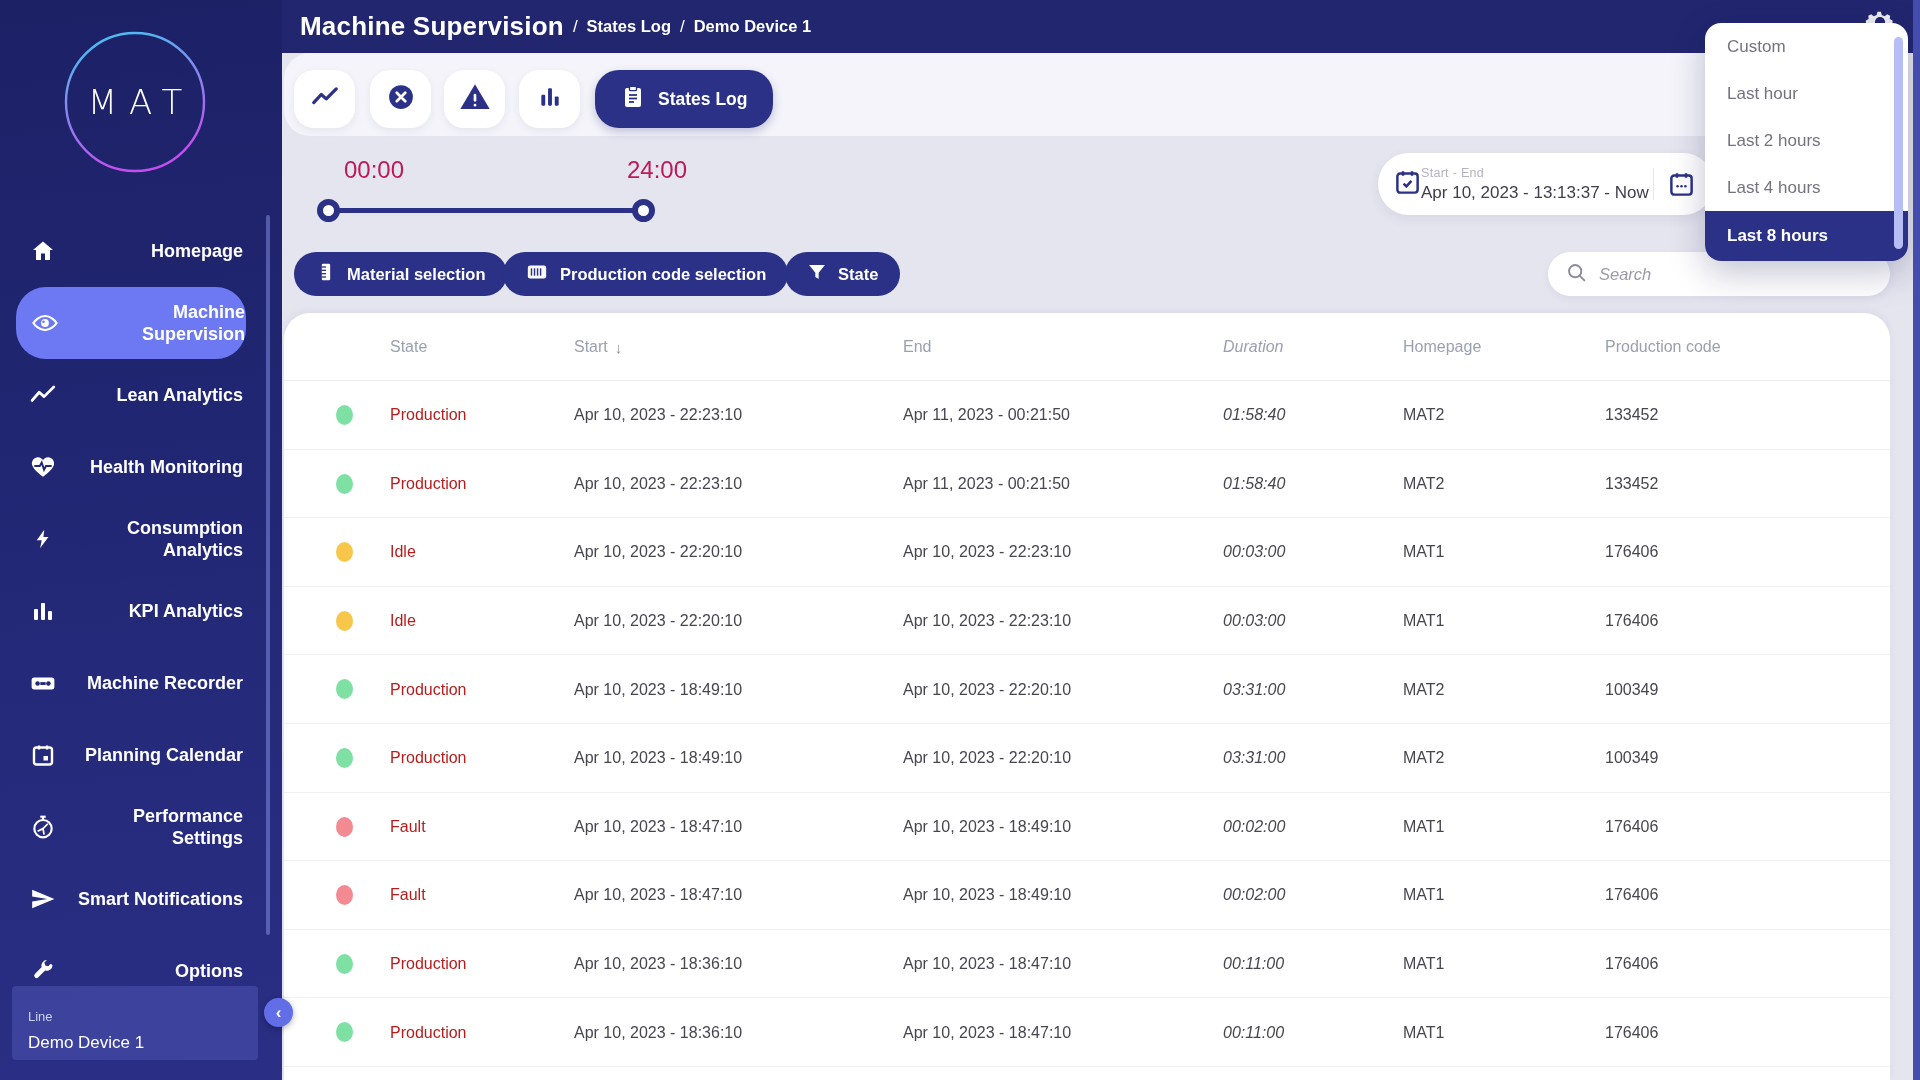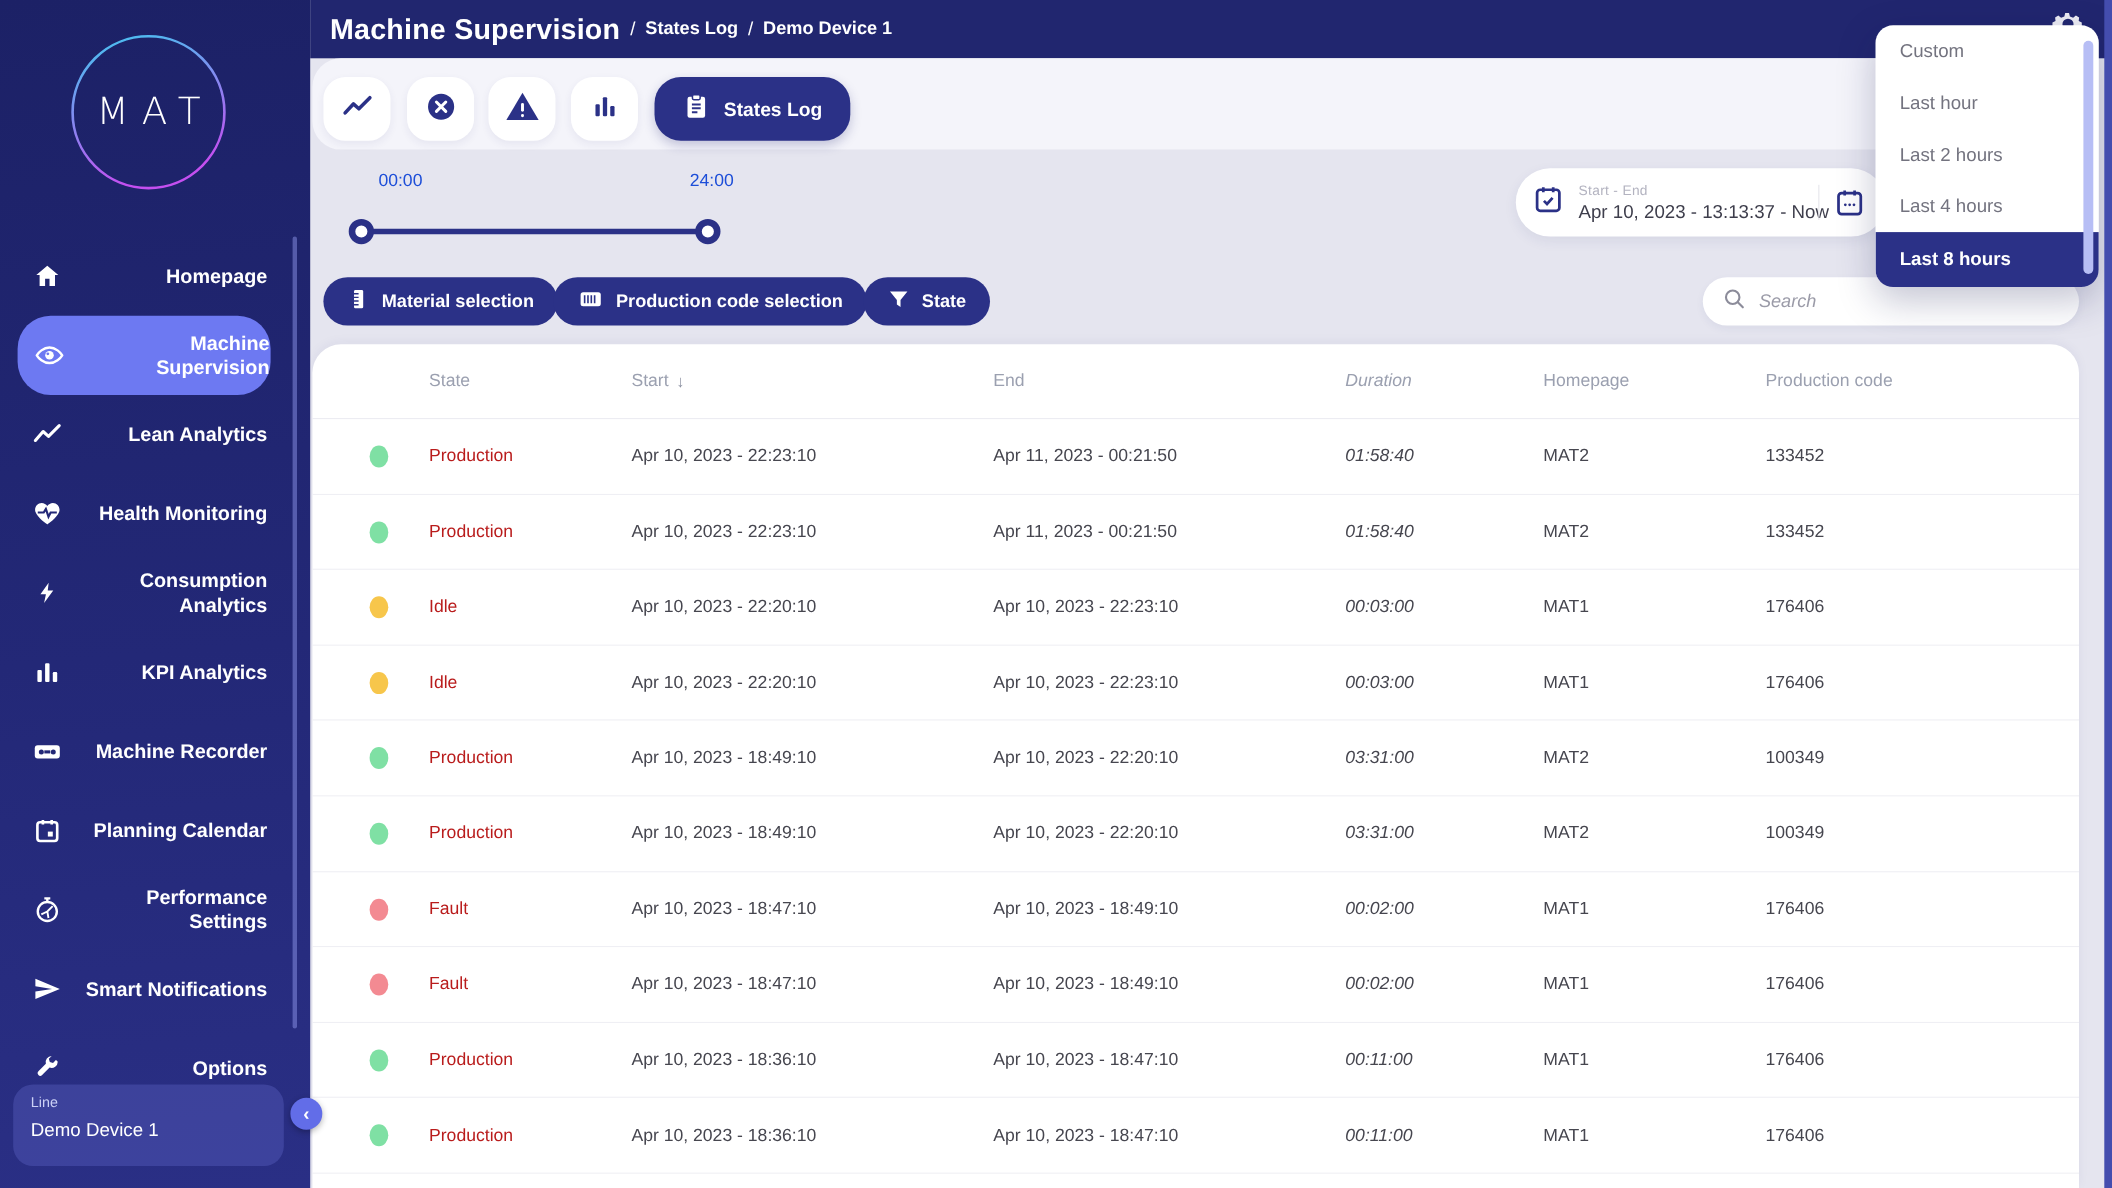--- a/index.html
+++ b/index.html
@@ -18,21 +18,21 @@
   .nav-item { position:relative; height:72px; display:flex; align-items:center; cursor:pointer; }
   .nav-item .nicon { width:26px; height:26px; margin-left:30px; flex:0 0 26px;
                      display:flex; align-items:center; justify-content:center; }
   .nav-item .nlabel { margin-left:17px; color:#fff; font-weight:bold; font-size:18px;
                       line-height:22px; width:170px; }
   .nav-item.active { background:#6d79f2; border-radius:30px; margin:0 20px 0 16px; width:230px; }
   .nav-item.active .nicon { margin-left:16px; }
   .sidebar-scrollbar { position:absolute; left:266px; top:215px; width:4px; height:720px;
                        background:rgba(150,160,245,.45); border-radius:2px; }
   .device-box { position:absolute; left:12px; top:986px; width:246px; height:74px;
-                background:rgba(130,140,245,.22); border-radius:18px; padding:8px 16px; cursor:pointer; }
+                background:rgba(130,140,245,.22); border-radius:4px; padding:23px 16px; cursor:pointer; }
   .device-label { color:#ccd1f6; font-size:13px; }
   .device-name  { color:#fff; font-size:17px; margin-top:9px; }
   .collapse-btn { position:absolute; left:264px; top:998px; width:29px; height:29px;
                   border-radius:50%; background:#626de8; color:#fff; z-index:25;
                   display:flex; align-items:center; justify-content:center;
                   font-size:17px; font-weight:bold; cursor:pointer; box-shadow:0 2px 6px rgba(0,0,0,.3); }
 
   
   .topbar { position:absolute; left:282px; top:0; width:1638px; height:53px; background:#21266f; }
   .breadcrumb { position:absolute; left:18px; top:0; height:53px; display:flex; align-items:center; color:#fff; }
@@ -46,32 +46,32 @@
   .icon-tab { position:absolute; top:17px; width:61px; height:58px; background:#fff; border-radius:20px;
               display:flex; align-items:center; justify-content:center; cursor:pointer;
               box-shadow:0 3px 8px rgba(40,45,120,.07); }
   .tab-active { position:absolute; top:17px; left:311px; height:58px; padding:0 26px;
                 background:#2b3187; border-radius:24px; display:flex; align-items:center; gap:13px;
                 color:#fff; font-weight:bold; font-size:17.5px; cursor:pointer;
                 box-shadow:0 4px 10px rgba(40,45,120,.25); }
 
   
   .slider-zone { position:absolute; left:284px; top:136px; width:1606px; height:115px; }
-  .sl-label { position:absolute; top:20px; font-size:16px; color:#1d4ed8; }
+  .sl-label { position:absolute; top:20px; font-size:24px; color:#be185d; }
   .sl-track { position:absolute; left:44px; top:72px; width:316px; height:5px;
               background:#2b3187; border-radius:3px; }
   .sl-handle { position:absolute; top:-9px; width:23px; height:23px; border-radius:50%;
                background:#fff; border:6px solid #2b3187; cursor:pointer; }
 
   
   .datebox { position:absolute; left:1378px; top:153px; width:336px; height:62px; background:#fff;
              border-radius:31px; z-index:8; box-shadow:0 4px 12px rgba(40,45,120,.08);
              display:flex; align-items:center; cursor:pointer; }
   .datebox .cal1 { margin-left:16px; }
-  .date-texts { margin-left:14px; }
+  .date-texts { }
   .date-label { font-size:12.5px; color:#b3b3c0; letter-spacing:.3px; }
   .date-value { font-size:17px; color:#3e3e4c; margin-top:3px; }
   .date-divider { position:absolute; left:275px; top:15px; width:1px; height:32px; background:#e6e6ec; }
   .datebox .cal2 { position:absolute; left:290px; top:18px; }
 
   
   .dropdown { position:absolute; left:1705px; top:23px; width:203px; background:#fff; z-index:60;
               border-radius:16px; box-shadow:0 12px 34px rgba(20,25,80,.25); overflow:hidden; }
   .dd-item { height:47px; display:flex; align-items:center; padding-left:22px;
              font-size:17px; color:#73737f; cursor:pointer; }

